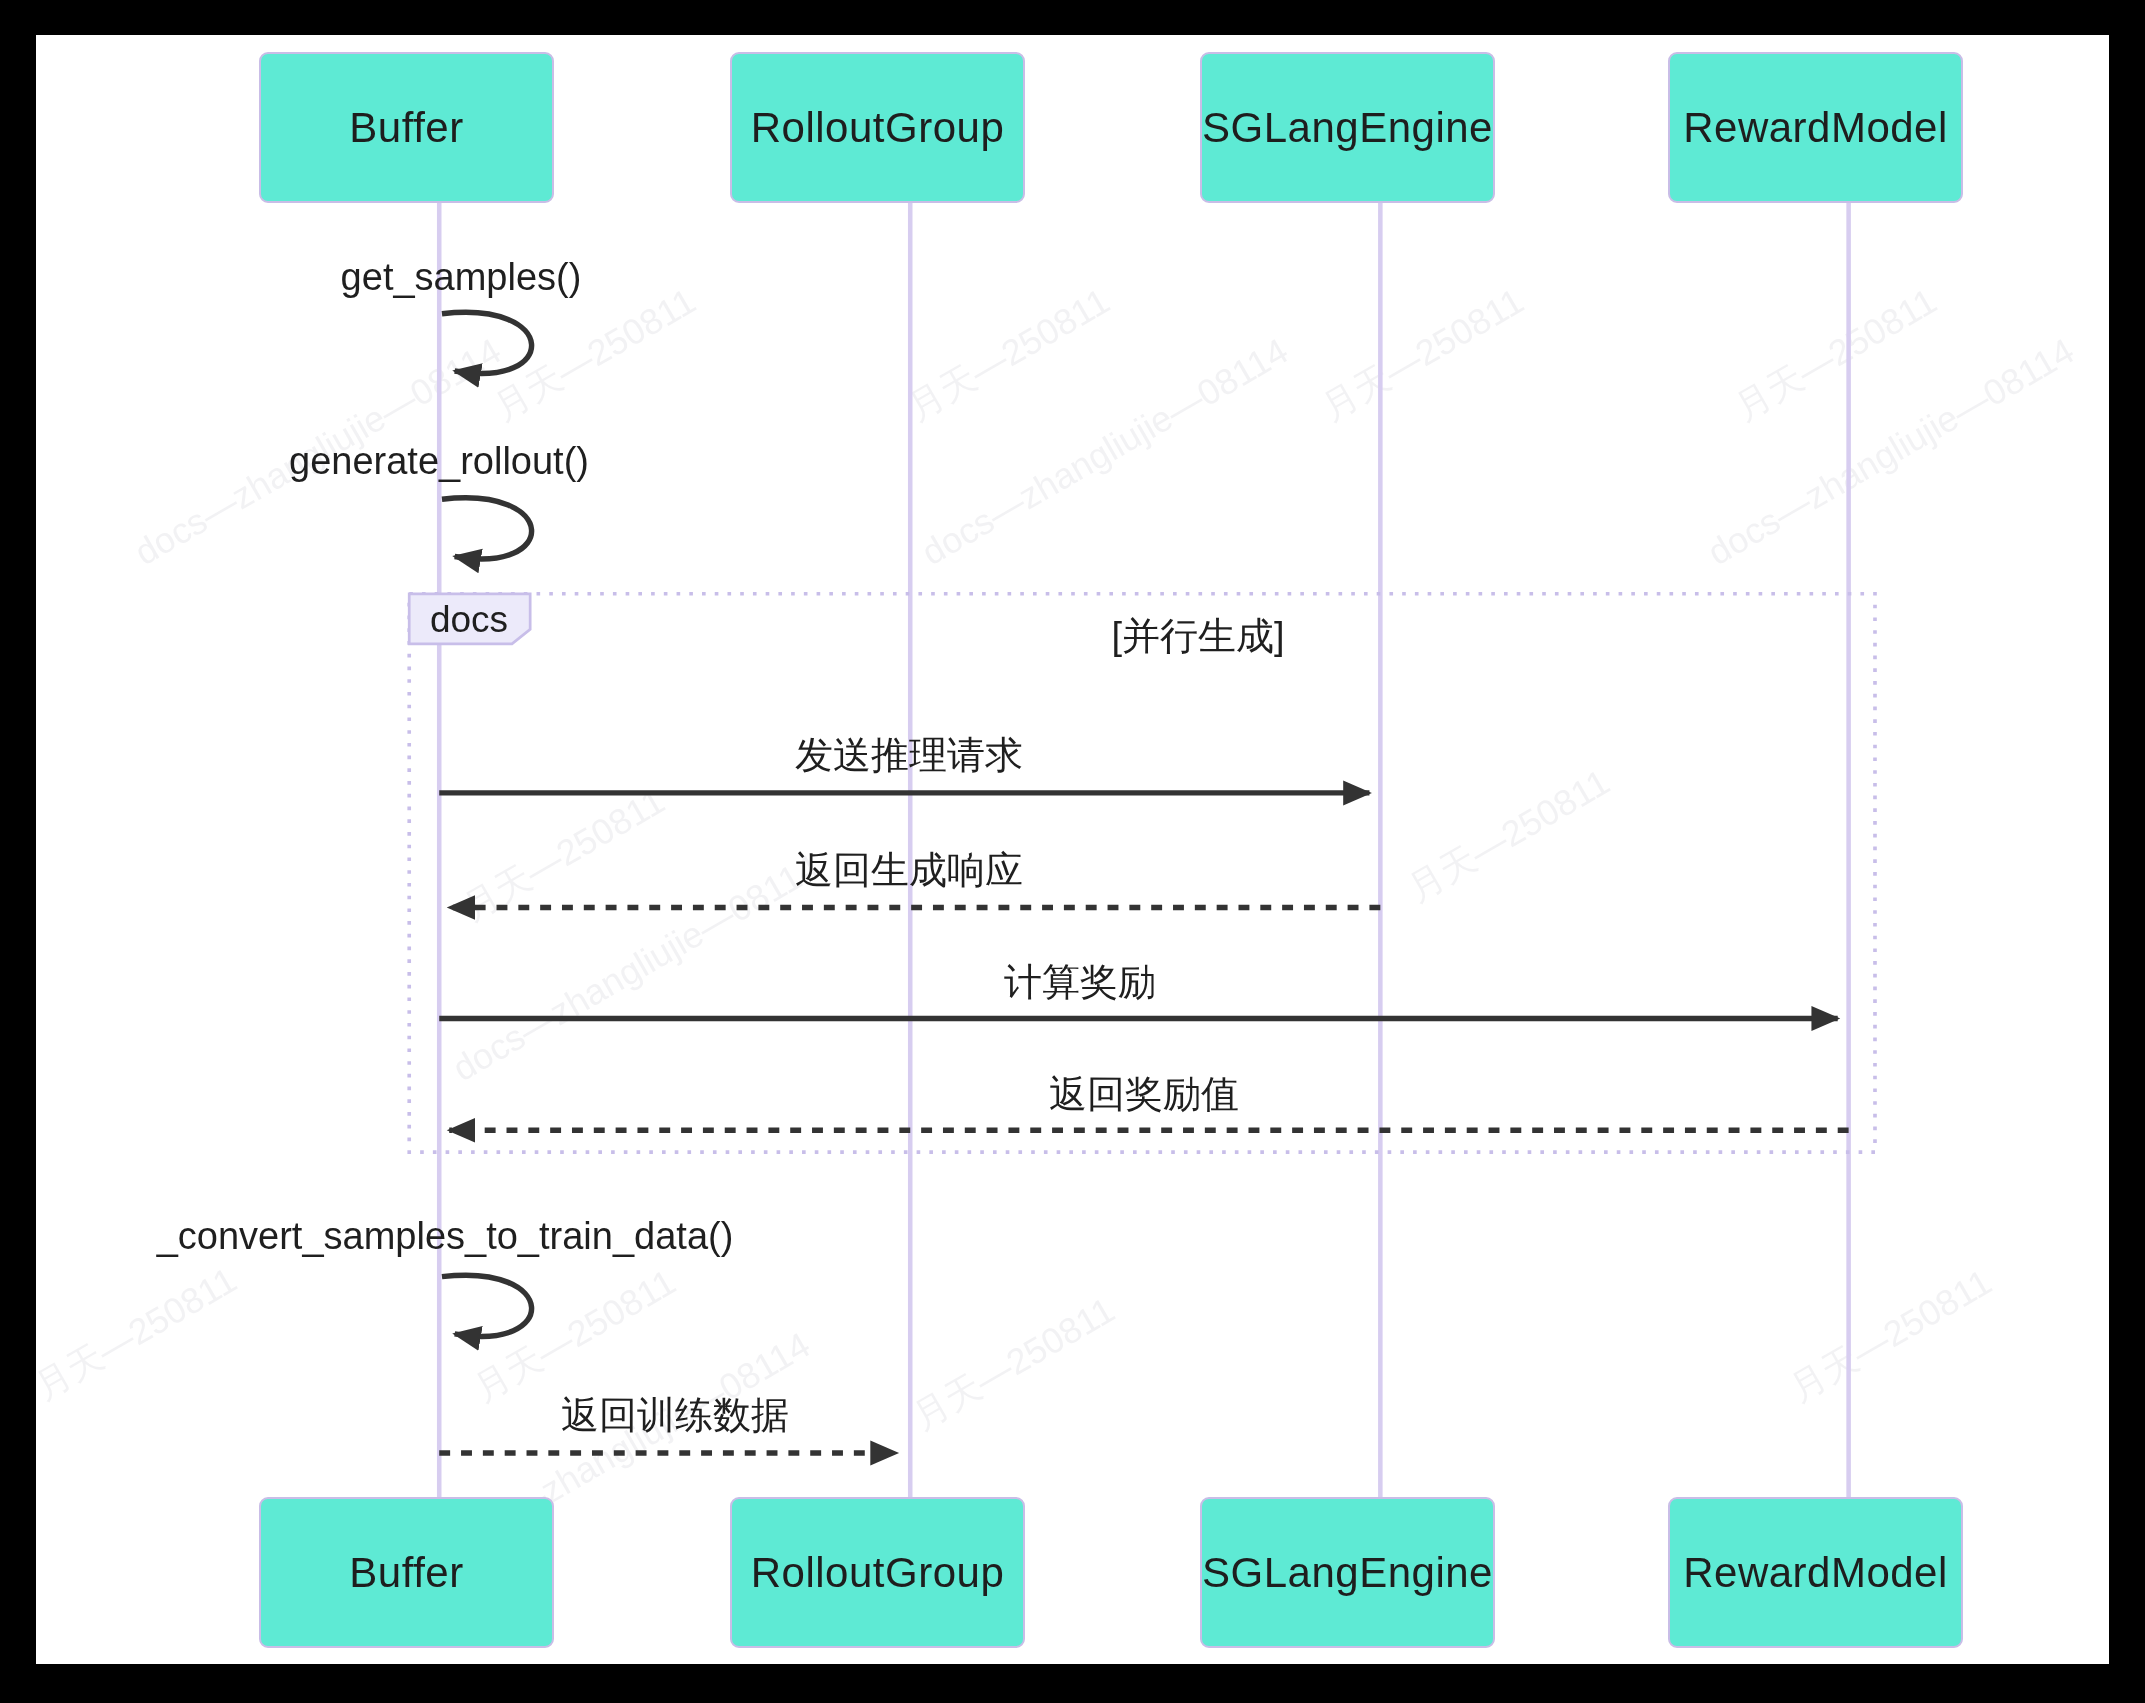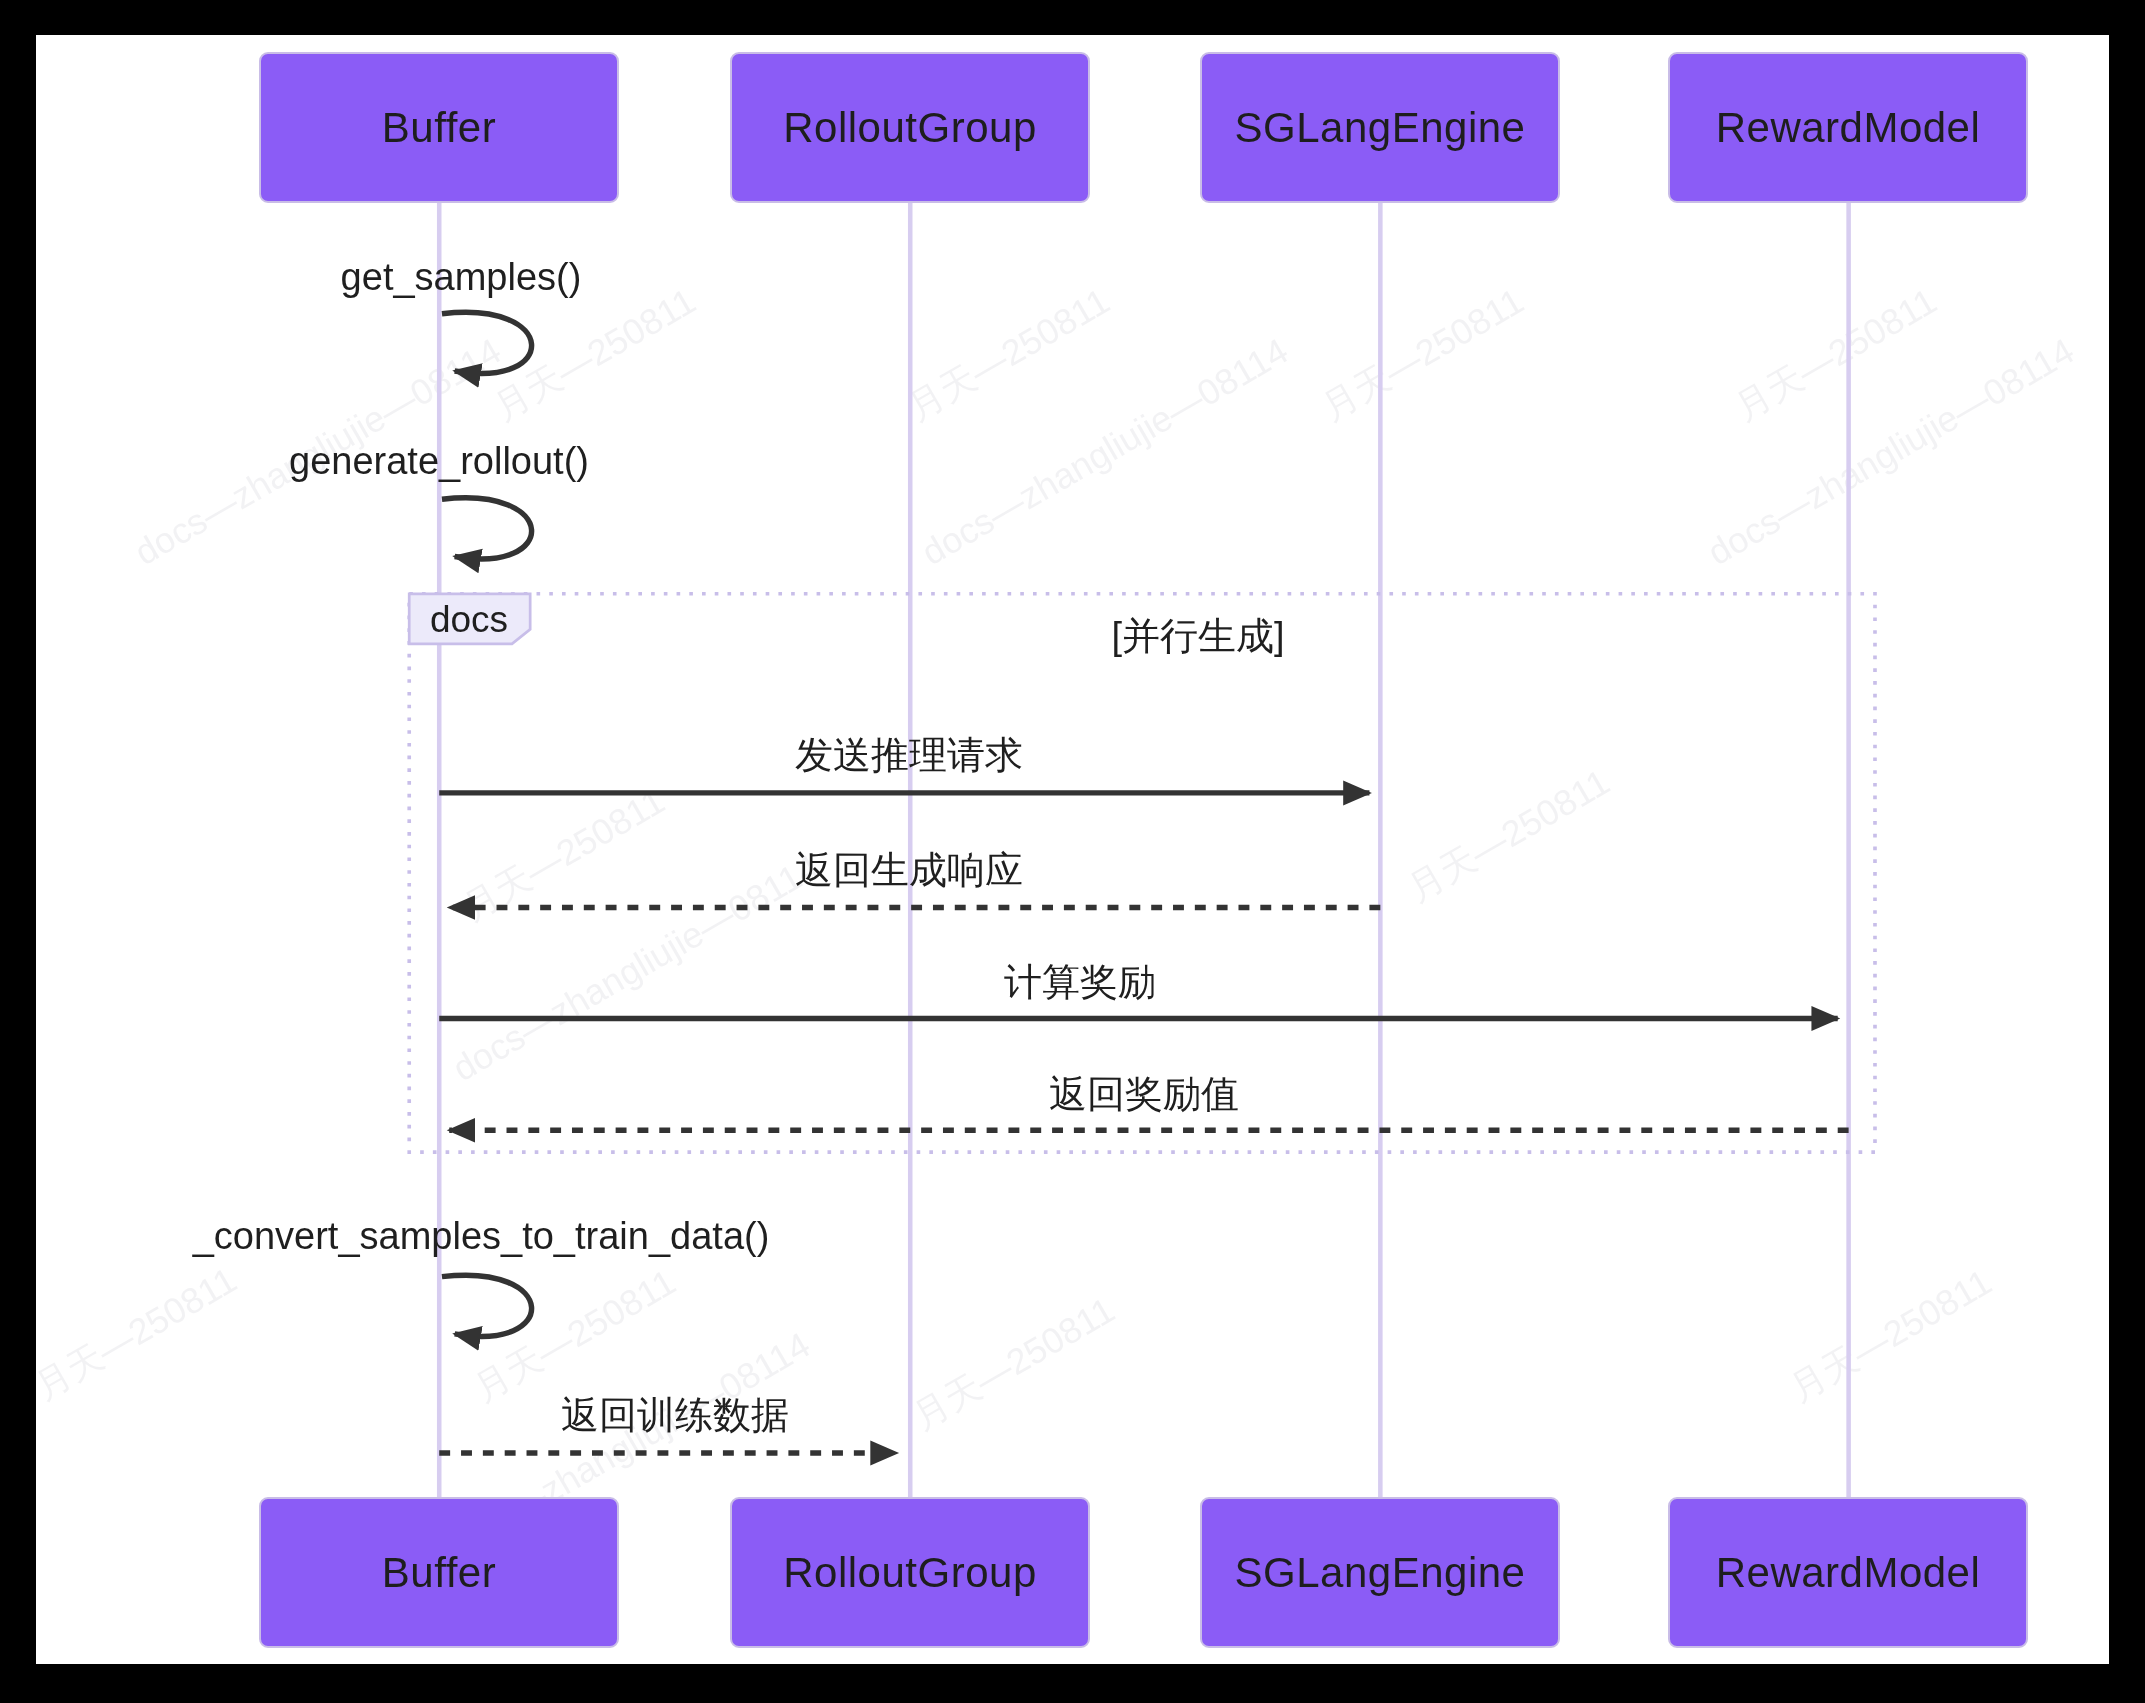--- a/index.html
+++ b/index.html
@@ -15,22 +15,22 @@
     left: 36px; top: 35px;
     width: 2073px; height: 1629px;
     background: #ffffff;
   }
   .gfx {
     position: absolute; left: 0; top: 0;
     width: 2146px; height: 1704px;
   }
   .actor {
     position: absolute;
-    width: 360px; height: 151px;
-    background: #8b5cf6;
+    width: 295px; height: 151px;
+    background: #5eead4;
     border: 2.7px solid #c9bde7;
     border-radius: 9px;
     box-sizing: border-box;
     display: flex; align-items: center; justify-content: center;
     font-size: 42px;
     color: #1e1e1e;
     letter-spacing: 0.5px;
   }
   .lbl {
     position: absolute;
@@ -102,21 +102,21 @@
   <div class="actor" style="left:1200px; top:52px;">SGLangEngine</div>
   <div class="actor" style="left:1668px; top:52px;">RewardModel</div>
 
   <div class="actor" style="left:259px;  top:1497px;">Buffer</div>
   <div class="actor" style="left:730px;  top:1497px;">RolloutGroup</div>
   <div class="actor" style="left:1200px; top:1497px;">SGLangEngine</div>
   <div class="actor" style="left:1668px; top:1497px;">RewardModel</div>
 
   <div class="lbl" style="left:437px; top:277px;margin-left:24px;">get_samples()</div>
   <div class="lbl" style="left:439px; top:461px;">generate_rollout()</div>
-  <div class="lbl" style="left:445px; top:1236px;margin-left:36px;">_convert_samples_to_train_data()</div>
+  <div class="lbl" style="left:445px; top:1236px;">_convert_samples_to_train_data()</div>
 
   <div class="lbl kw" style="left:469px;  top:620px;">docs</div>
   <div class="lbl" style="left:1198px; top:628px;margin-top:8px;">[并行生成]</div>
 
   <div class="lbl" style="left:909px; top:755px;">发送推理请求</div>
   <div class="lbl" style="left:909px; top:870px;">返回生成响应</div>
   <div class="lbl" style="left:1080px; top:982px;">计算奖励</div>
   <div class="lbl" style="left:1144px; top:1094px;">返回奖励值</div>
   <div class="lbl" style="left:675px;  top:1415px;">返回训练数据</div>
 </div>

